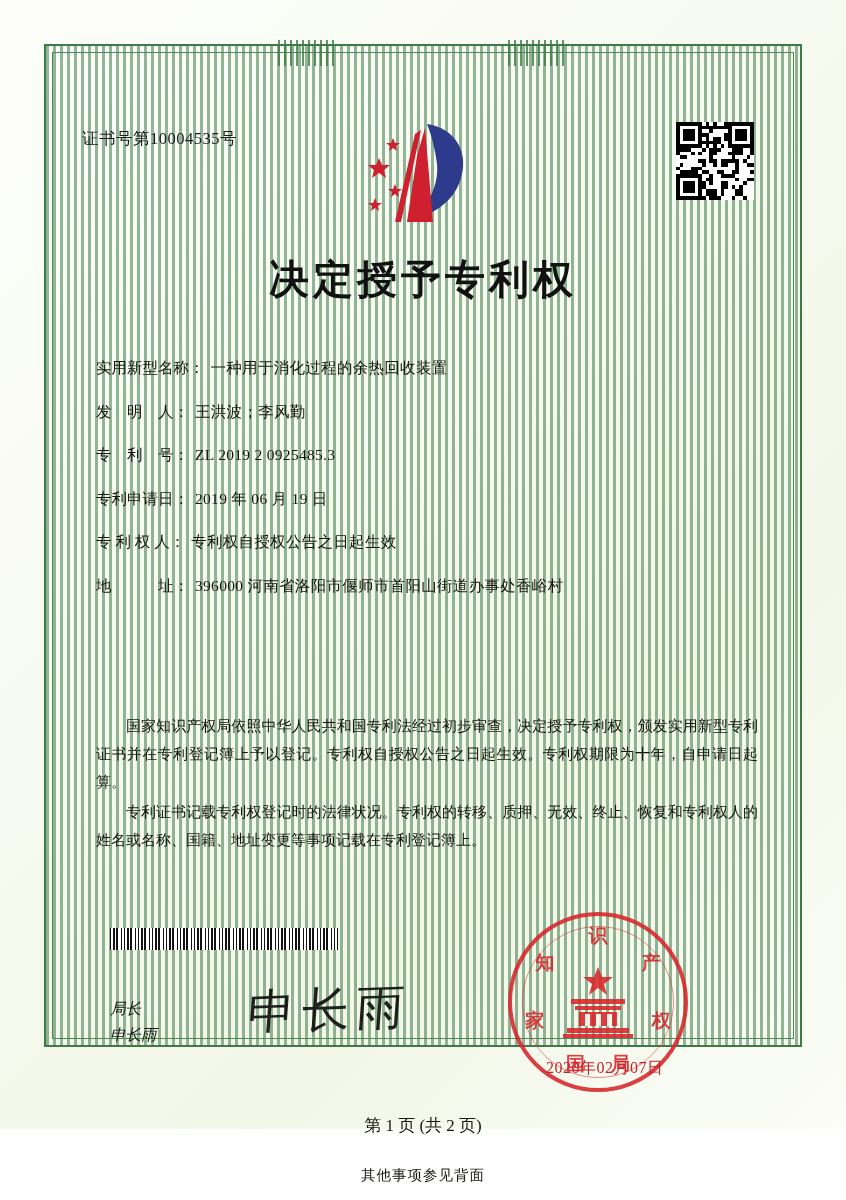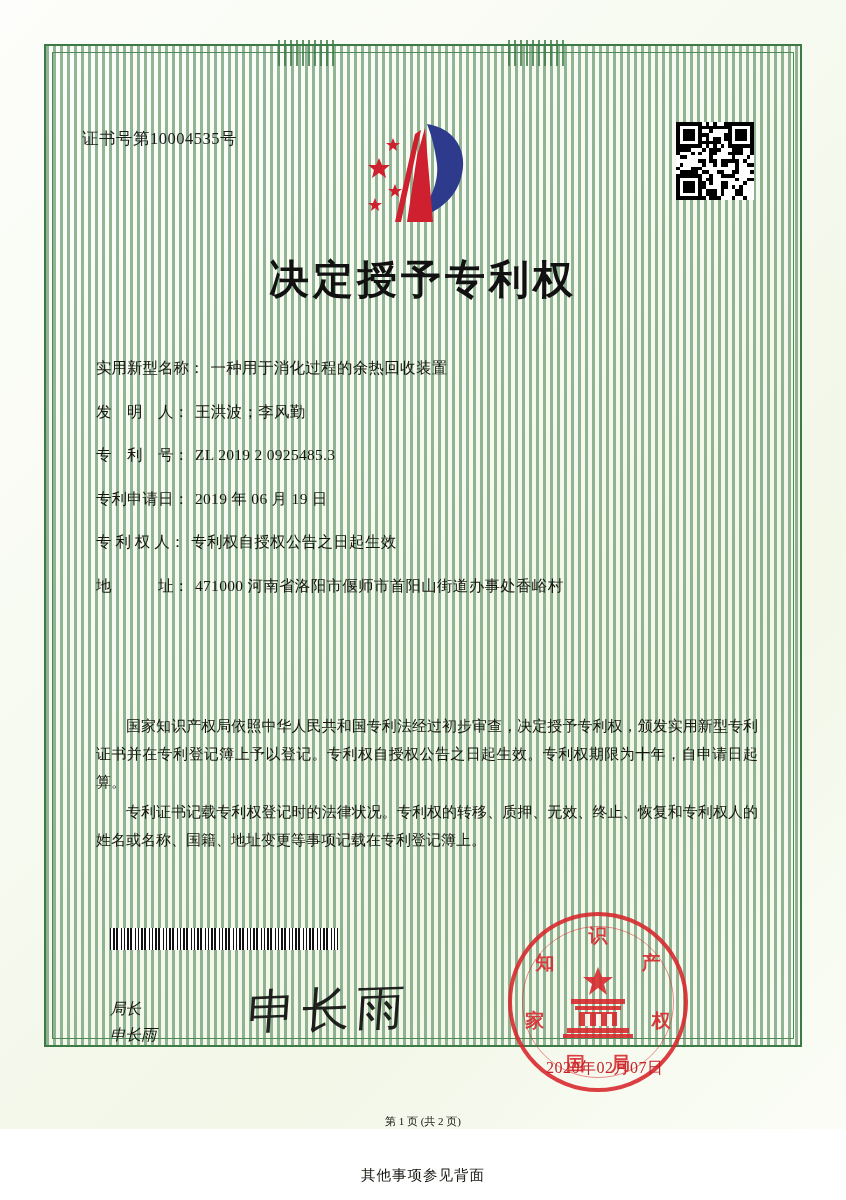--- a/index.html
+++ b/index.html
@@ -194,21 +194,21 @@
     color: #c42329;
     letter-spacing: .5px;
     padding-left: 16px;
   }
 
   
   .page-num {
     position: absolute;
     left: 0; right: 0; top: 1114px;
     text-align: center;
-    font-size: 11px;
+    font-size: 17px;
     color: #16160f;
   }
   .back-note {
     position: absolute;
     left: 0; right: 0; top: 1166px;
     text-align: center;
     font-size: 14.5px;
     color: #16160f;
     letter-spacing: 1px;
   }
@@ -706,21 +706,21 @@
     <div class="frow">
       <span class="flabel">专利申请日：</span>
       <span class="fvalue">2019 年 06 月 19 日</span>
     </div>
     <div class="frow">
       <span class="flabel">专 利 权 人：</span>
       <span class="fvalue">专利权自授权公告之日起生效</span>
     </div>
     <div class="frow">
       <span class="flabel">地　　　址：</span>
-      <span class="fvalue">471000 河南省洛阳市偃师市首阳山街道办事处香峪村</span>
+      <span class="fvalue">396000 河南省洛阳市偃师市首阳山街道办事处香峪村</span>
     </div>
   </div>
 
   <div class="paras">
     <p>国家知识产权局依照中华人民共和国专利法经过初步审查，决定授予专利权，颁发实用新型专利证书并在专利登记簿上予以登记。专利权自授权公告之日起生效。专利权期限为十年，自申请日起算。</p>
     <p>专利证书记载专利权登记时的法律状况。专利权的转移、质押、无效、终止、恢复和专利权人的姓名或名称、国籍、地址变更等事项记载在专利登记簿上。</p>
   </div>
 
   <div class="barcode"></div>
 

